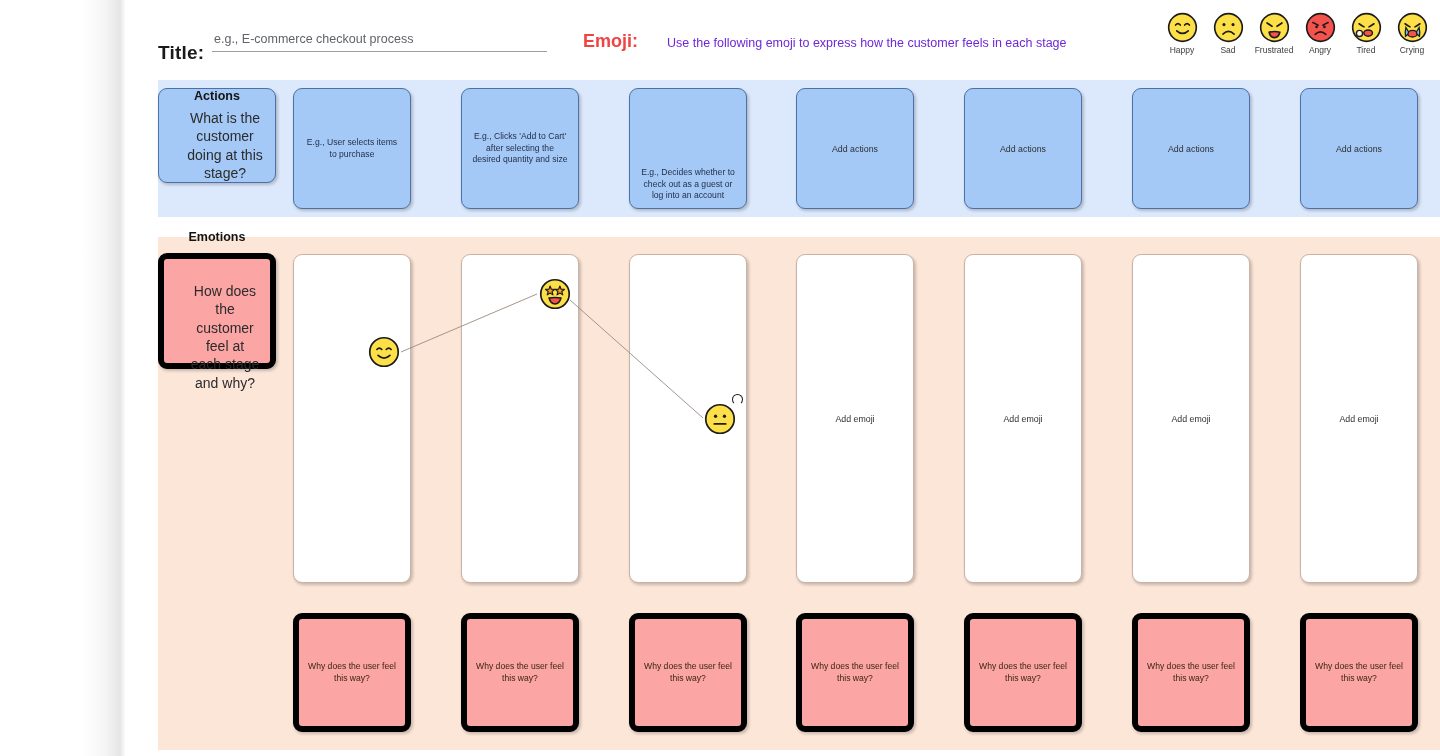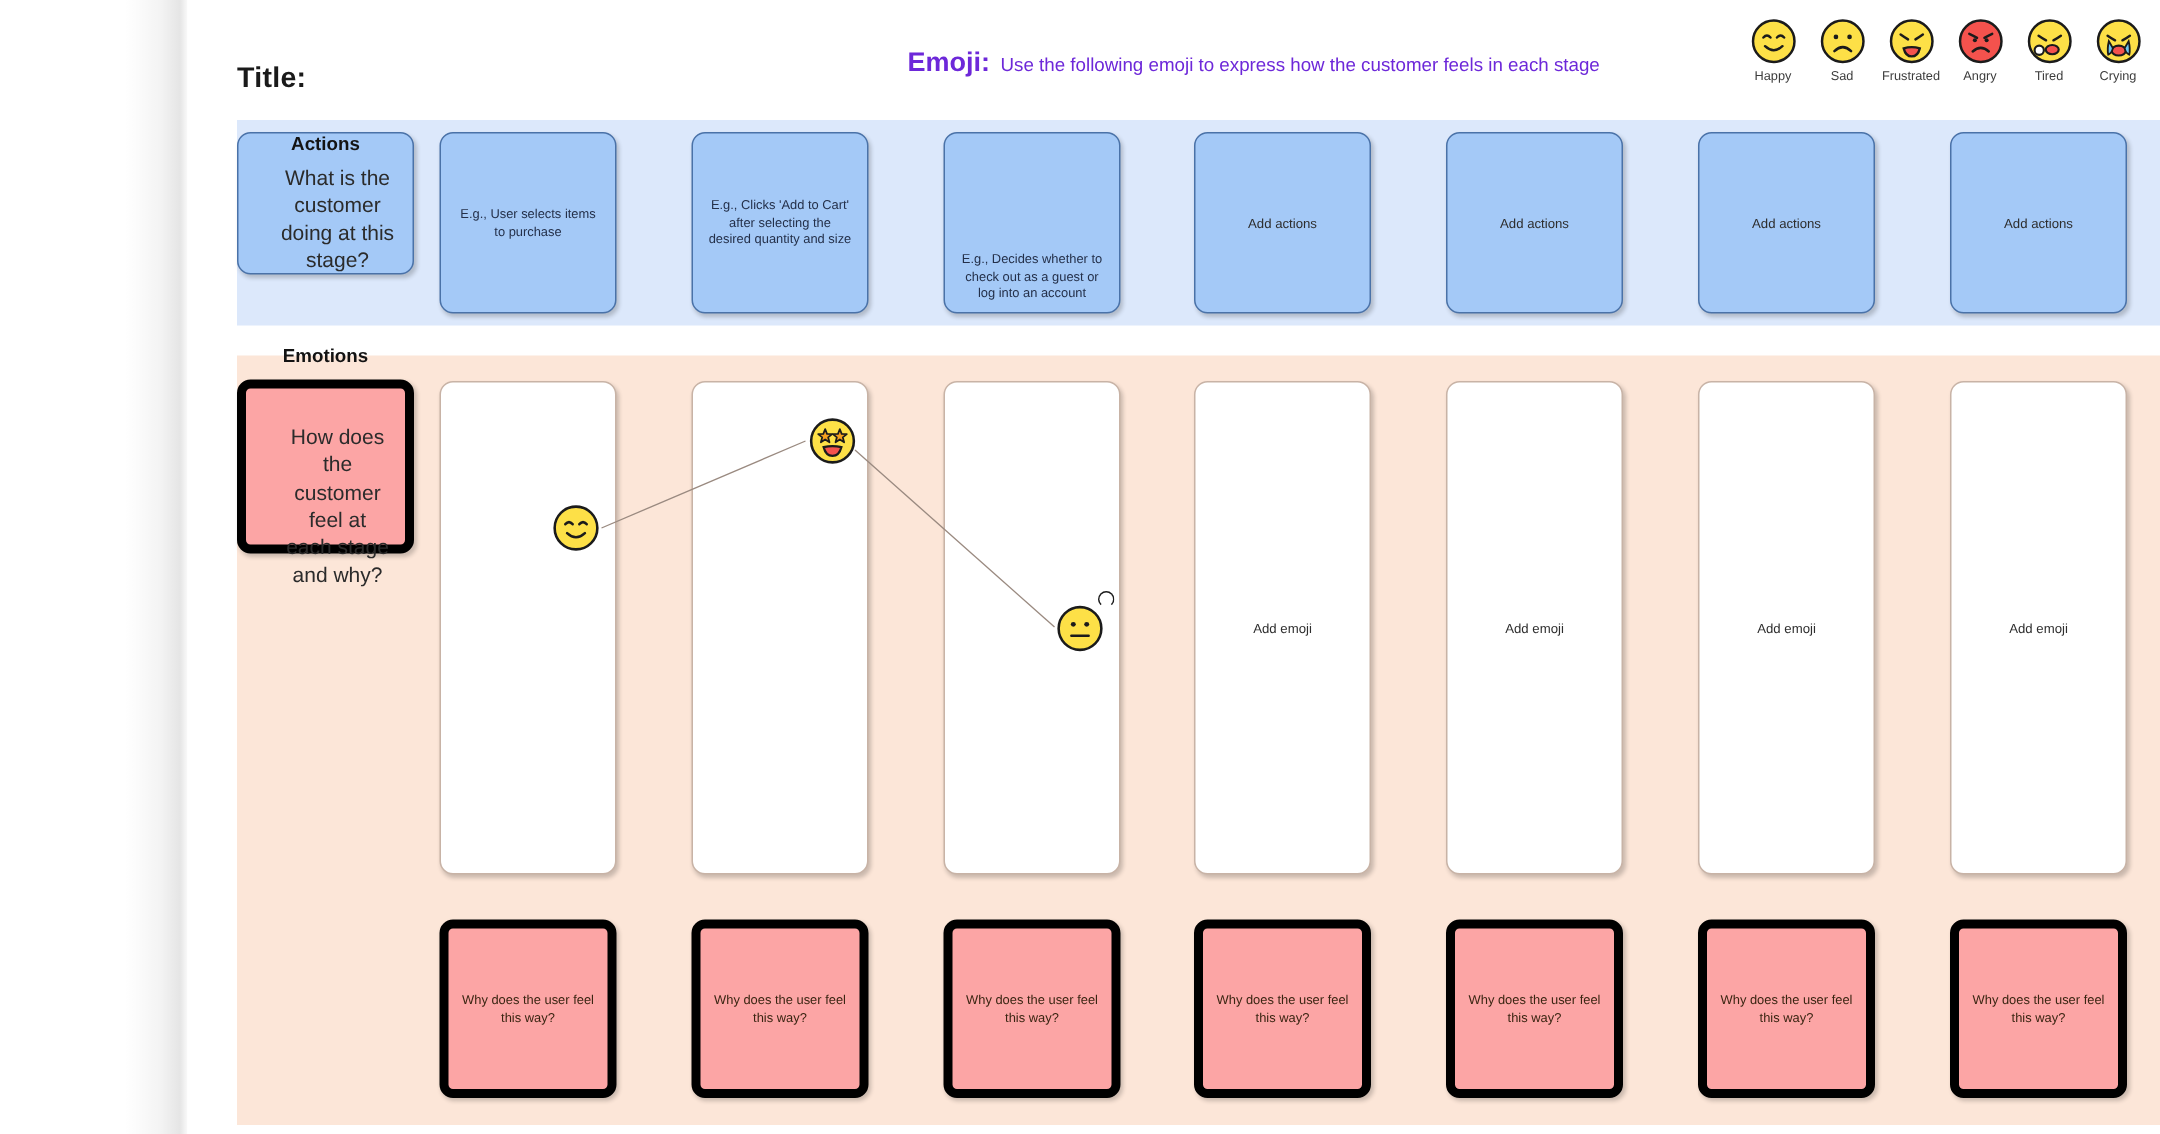--- a/index.html
+++ b/index.html
@@ -33,21 +33,21 @@
   .title-input {
     position: absolute; left: 87px; top: 30px; width: 335px; height: 22px;
     border: none; border-bottom: 1px solid #9aa0a6; background: transparent;
     font-family: "Liberation Sans", sans-serif; font-size: 12.5px; color: #5f6368;
     padding: 0 2px 3px 2px; outline: none;
   }
   .title-input::placeholder { color: #5f6368; opacity: 1; }
 
   .emoji-label {
     position: absolute; left: 458px; top: 31px;
-    font-size: 18px; font-weight: bold; color: #6d28d9; margin-left: 22px;
+    font-size: 18px; font-weight: bold; color: #ef4444;
   }
   .emoji-hint {
     position: absolute; left: 542px; top: 36px;
     font-size: 12.5px; color: #6d28d9; white-space: nowrap;
   }
 
   
   .legend { position: absolute; left: 1040px; top: 11px; display: flex; gap: 12px; }
   .legend-item { width: 34px; display: flex; flex-direction: column; align-items: center; }
   .legend-face { width: 33px; height: 33px; display:block; }
@@ -93,20 +93,21 @@
 <div id="stage">
 
   <div class="left-gutter">
     <div class="gutter-shadow"></div>
   </div>
 
   <div class="canvas">
 
     <div class="header">
       <div class="title-label">Title:</div>
+      <input class="title-input" type="text" placeholder="e.g., E-commerce checkout process" style="">
       <div class="emoji-label">Emoji:</div>
       <div class="emoji-hint">Use the following emoji to express how the customer feels in each stage</div>
 
       <div class="legend" id="legend">
           <div class="legend-item">
             <span class="legend-face"><svg viewBox="0 0 32 32" width="33" height="33">
                 <circle cx="16" cy="16" r="13.4" fill="#FDE047" stroke="#1b1b1b" stroke-width="1.6"></circle>
                 <path d="M9.3 13.6 q2.3 -2.6 4.6 0" stroke="#1b1b1b" stroke-width="1.6" fill="none" stroke-linecap="round"></path>
                 <path d="M18.1 13.6 q2.3 -2.6 4.6 0" stroke="#1b1b1b" stroke-width="1.6" fill="none" stroke-linecap="round"></path>
                 <path d="M10.4 19.2 q5.6 5.2 11.2 0" stroke="#1b1b1b" stroke-width="1.6" fill="none" stroke-linecap="round"></path>

